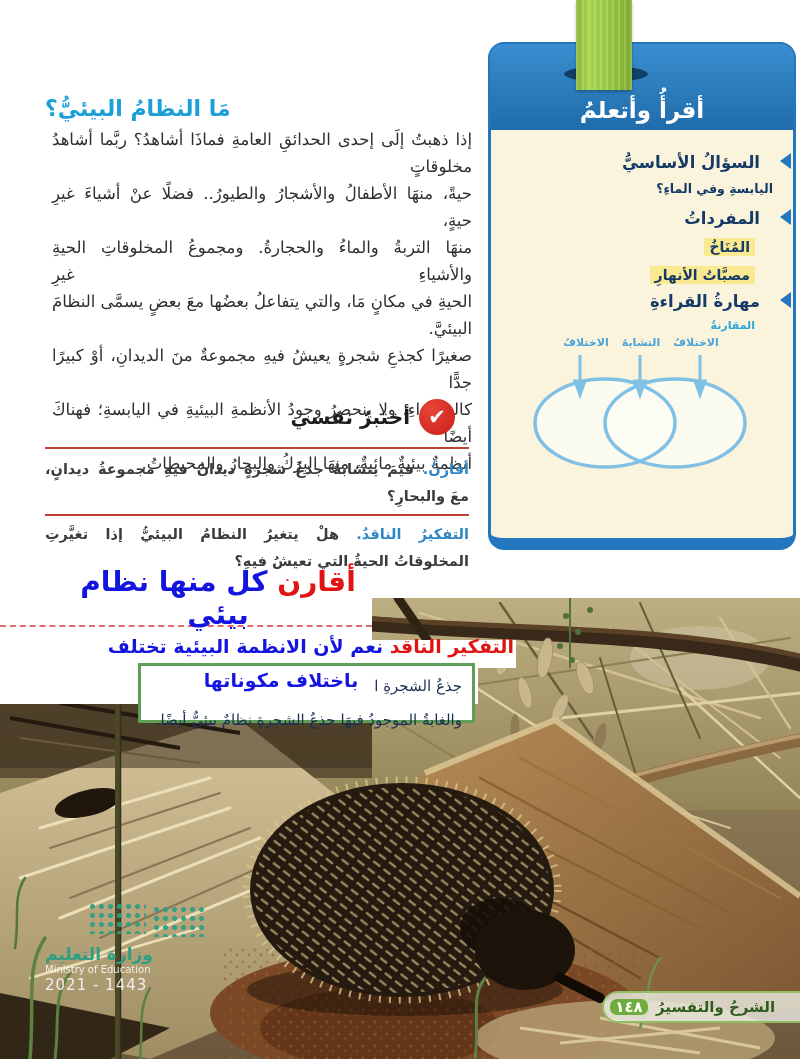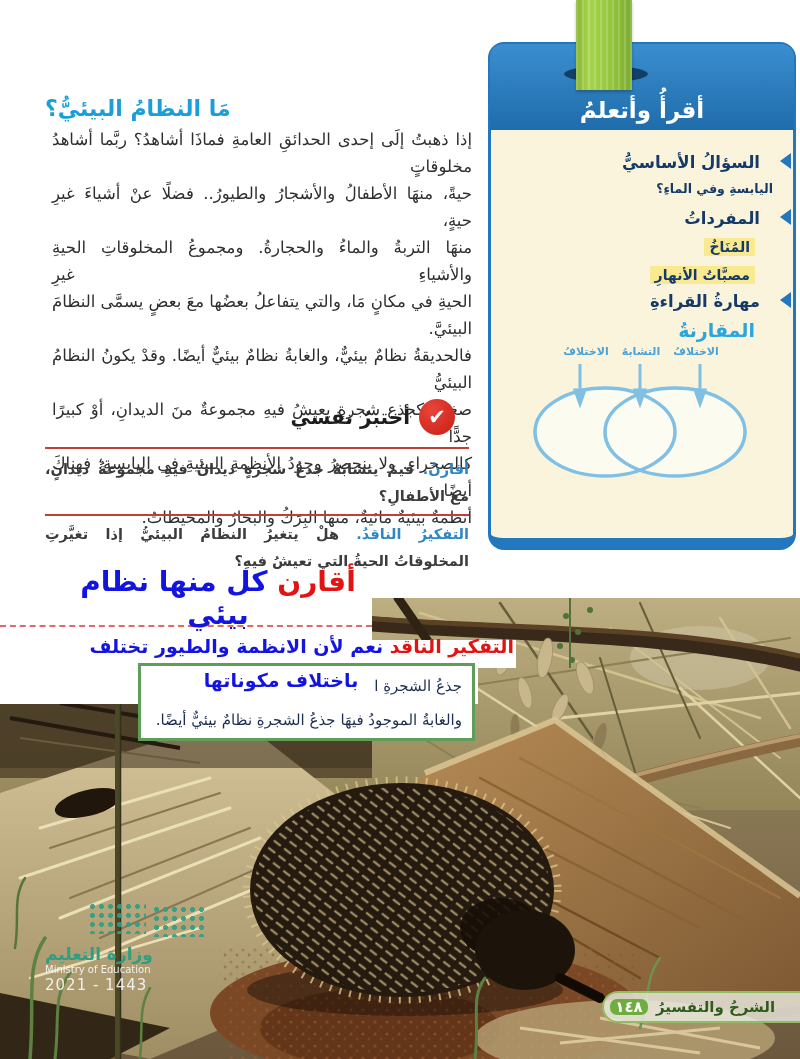--- a/index.html
+++ b/index.html
@@ -46,21 +46,21 @@
   .ans-blue { color:#1414e0; }
   .dashed-rule { position:absolute; top:625px; left:0; width:372px;
     border-top:2px dashed #e06a6a; z-index:6; }
 
   
   .photo { position:absolute; left:0; top:598px; width:800px; height:461px; z-index:1; }
   .photo svg { display:block; width:100%; height:100%; }
   .white-a { position:absolute; left:0; top:598px; width:372px; height:46px; background:#fff; z-index:2; }
   .white-b { position:absolute; left:0; top:640px; width:516px; height:28px; background:#fff; z-index:2; }
   .white-c { position:absolute; left:0; top:666px; width:478px; height:38px; background:#fff; z-index:2; }
-  .caption-box { position:absolute; left:138px; top:663px; width:337px; height:78px;
+  .caption-box { position:absolute; left:138px; top:663px; width:337px; height:60px;
     background:#fff; border:3px solid #5f9e58; z-index:3; direction:rtl;
     padding:3px 10px; color:#1c2f52; font-size:15px; line-height:34px;
     font-family:"DejaVu Serif", serif; }
   .caption-box div { text-align:right; white-space:nowrap; overflow:hidden; }
 
   
   .card { position:absolute; left:488px; top:42px; width:308px; height:508px;
     background:#fbf4dd; border:3px solid #2277be; border-bottom-width:12px;
     border-radius:16px; z-index:4; }
   .card-header { position:absolute; top:-1px; left:-1px; right:-1px; height:86px;
@@ -79,21 +79,21 @@
     direction:rtl; padding:8px 16px 0 14px; }
   .sec-head { display:flex; align-items:flex-start; gap:20px; margin:8px -14px 4px 0; }
   .sec-marker { width:0; height:0; border-top:8px solid transparent;
     border-bottom:8px solid transparent; border-right:11px solid #2277be; }
   .sec-title { font-size:16.5px; font-weight:bold; color:#163a68; }
   .eq-line { font-size:12.5px; font-weight:bold; color:#163a68;
     line-height:25px; text-align:right; padding-right:4px; }
   .vocab-item { display:block; margin:9px 22px 0 0; }
   .vocab-item span { background:#f9e990; color:#163a68; font-weight:bold;
     font-size:14px; padding:1px 5px; }
-  .skill { color:#2aa5dd; font-weight:bold; font-size:19px;
+  .skill { color:#2aa5dd; font-weight:bold; font-size:11px;
     margin:8px 22px 2px 0; text-align:right; }
   .venn-labels { display:flex; direction:rtl; justify-content:center;
     gap:13px; color:#4aa3d8; font-size:11px; font-weight:bold; margin-top:4px; }
   .venn-wrap { display:flex; justify-content:center; margin-top:2px; }
 
   
   .footer-pill { position:absolute; left:602px; top:991px; width:198px; height:32px;
     background:rgba(240,242,233,.78); border:2px solid #90bd62; border-right:none;
     border-radius:16px 0 0 16px; display:flex; align-items:center; gap:8px;
     padding-left:6px; z-index:8; }
@@ -257,57 +257,56 @@
 <div class="white-b"></div>
 <div class="white-c"></div>
 
 <h1 class="main-heading">مَا النظامُ البيئيُّ؟</h1>
 
 <div class="paragraph">
   <div class="para-line">إذا ذهبتُ إلَى إحدى الحدائقِ العامةِ فماذَا أشاهدُ؟ ربَّما أشاهدُ مخلوقاتٍ</div>
   <div class="para-line">حيةً، منهَا الأطفالُ والأشجارُ والطيورُ.. فضلًا عنْ أشياءَ غيرِ حيةٍ،</div>
   <div class="para-line">منهَا التربةُ والماءُ والحجارةُ. ومجموعُ المخلوقاتِ الحيةِ والأشياءِ غيرِ</div>
   <div class="para-line">الحيةِ في مكانٍ مَا، والتي يتفاعلُ بعضُها معَ بعضٍ يسمَّى النظامَ البيئيَّ.</div>
-  <div class="para-line">فالحديقةُ نظامٌ بيئيٌّ، والغابةُ نظامٌ بيئيٌّ أيضًا. وقدْ يكونُ النظامُ البيئيُّ</div>
   <div class="para-line">صغيرًا كجذعِ شجرةٍ يعيشُ فيهِ مجموعةٌ منَ الديدانِ، أوْ كبيرًا جدًّا</div>
   <div class="para-line">كالصحراءِ. ولا ينحصرُ وجودُ الأنظمةِ البيئيةِ في اليابسةِ؛ فهناكَ أيضًا</div>
   <div class="para-line last">أنظمةٌ بيئيةٌ مائيةٌ، منهَا البِرَكُ والبحارُ والمحيطاتُ.</div>
 </div>
 
 <div class="selftest-head">
   <div class="check-circle">✔</div>
   <div class="selftest-title">أختبرُ نفسي</div>
 </div>
 
 <div class="red-rule" style="top:447px;"></div>
 
 <div class="q-block" style="top:456px;">
   <div class="q-line1"><span class="q-label">أقارنُ.</span>
     <span>فيمَ يتشابَهُ جذعُ شجرةٍ ديدانُ فيهِ مجموعةُ ديدانٍ،</span></div>
-  <div class="q-line2">معَ الأطفالِ؟</div>
+  <div class="q-line2">معَ والبحارِ؟</div>
 </div>
 
 <div class="red-rule" style="top:514px;"></div>
 
 <div class="q-block" style="top:521px;">
   <div class="q-line1"><span class="q-label">التفكيرُ الناقدُ.</span>
     <span>هلْ يتغيرُ النظامُ البيئيُّ إذا تغيَّرتِ</span></div>
   <div class="q-line2">المخلوقاتُ الحيةُ التي تعيشُ فيهِ؟</div>
 </div>
 
 <div class="answer1">
   <span class="ans-red">أقارن</span>
   <span class="ans-blue">كل منها نظام بيئي</span>
 </div>
 
 <div class="dashed-rule"></div>
 
 <div class="answer2-l1">
   <span class="ans-red">التفكير الناقد</span>
-  <span class="ans-blue">نعم لأن الانظمة والطيور تختلف</span>
+  <span class="ans-blue">نعم لأن الانظمة البيئية تختلف</span>
 </div>
 <div class="answer2-l2 ans-blue">باختلاف مكوناتها</div>
 
 <div class="caption-box">
   <div>جذعُ الشجرةِ ا</div>
   <div>والغابةُ الموجودُ فيهَا جذعُ الشجرةِ نظامٌ بيئيٌّ أيضًا.</div>
 </div>
 
 <div class="card">
   <div class="card-header">

